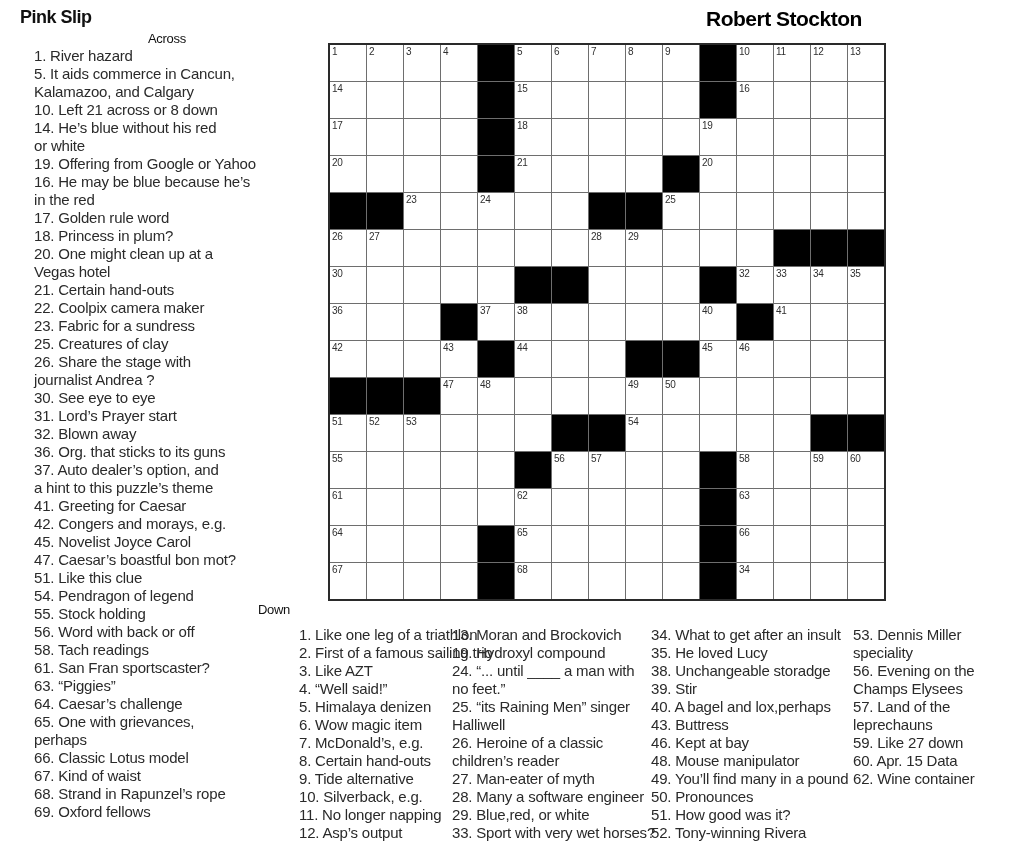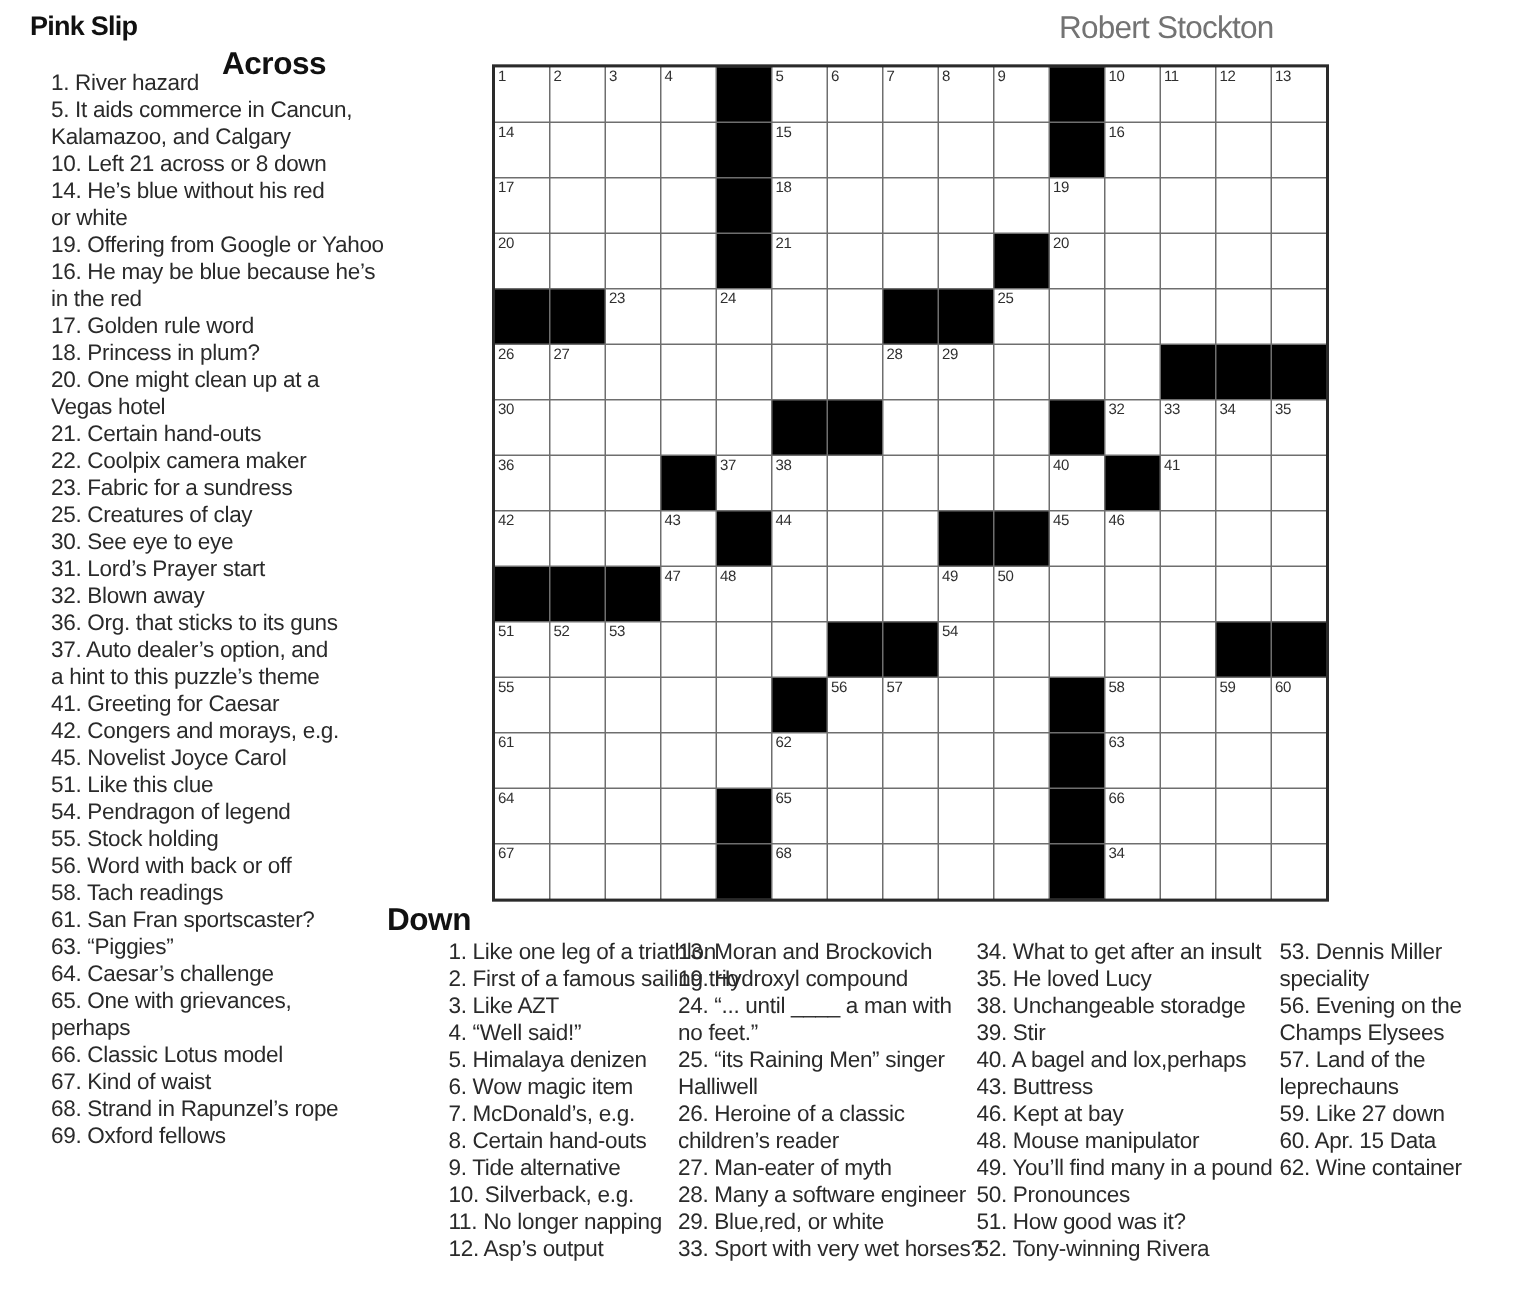--- a/index.html
+++ b/index.html
@@ -5,25 +5,25 @@
   html,body{margin:0;padding:0;background:#ffffff;}
   .canvas{
     position:relative;width:1024px;height:867px;background:#ffffff;
     font-family:"Liberation Sans",sans-serif;color:#2a2a2a;overflow:hidden;
   }
   .title{
     position:absolute;left:20px;top:7px;font-size:18px;font-weight:bold;
     color:#111;letter-spacing:-0.5px;
   }
   .author{
-    position:absolute;left:706px;top:7px;font-size:21px;font-weight:normal;
-    color:#737373;letter-spacing:-0.5px;
+    position:absolute;left:706px;top:7px;font-size:21px;font-weight:bold;
+    color:#000000;letter-spacing:-0.5px;
   }
   .section-heading{
-    position:absolute;font-size:21px;font-weight:bold;color:#111;letter-spacing:-0.3px;
+    position:absolute;font-size:13px;font-weight:normal;color:#111;letter-spacing:-0.3px;
   }
   .across-heading{left:148px;top:31px;}
   .down-heading{left:258px;top:602px;}
   .clue-list{position:absolute;}
   .across-list{left:34px;top:47px;width:296px;}
   .down-col{top:626px;width:200px;}
   #down0{left:261px;margin-left:38px;}
   #down1{left:452px;}
   #down2{left:651px;}
   #down3{left:853px;width:170px;}
@@ -62,29 +62,32 @@
       <div class="clue">16. He may be blue because he’s
 in the red</div>
       <div class="clue">17. Golden rule word</div>
       <div class="clue">18. Princess in plum?</div>
       <div class="clue">20. One might clean up at a
 Vegas hotel</div>
       <div class="clue">21. Certain hand-outs</div>
       <div class="clue">22. Coolpix camera maker</div>
       <div class="clue">23. Fabric for a sundress</div>
       <div class="clue">25. Creatures of clay</div>
+      <div class="clue">26. Share the stage with
+journalist Andrea ?</div>
       <div class="clue">30. See eye to eye</div>
       <div class="clue">31. Lord’s Prayer start</div>
       <div class="clue">32. Blown away</div>
       <div class="clue">36. Org. that sticks to its guns</div>
       <div class="clue">37. Auto dealer’s option, and
 a hint to this puzzle’s theme</div>
       <div class="clue">41. Greeting for Caesar</div>
       <div class="clue">42. Congers and morays, e.g.</div>
       <div class="clue">45. Novelist Joyce Carol</div>
+      <div class="clue">47. Caesar’s boastful bon mot?</div>
       <div class="clue">51. Like this clue</div>
       <div class="clue">54. Pendragon of legend</div>
       <div class="clue">55. Stock holding</div>
       <div class="clue">56. Word with back or off</div>
       <div class="clue">58. Tach readings</div>
       <div class="clue">61. San Fran sportscaster?</div>
       <div class="clue">63. “Piggies”</div>
       <div class="clue">64. Caesar’s challenge</div>
       <div class="clue">65. One with grievances,
 perhaps</div>

